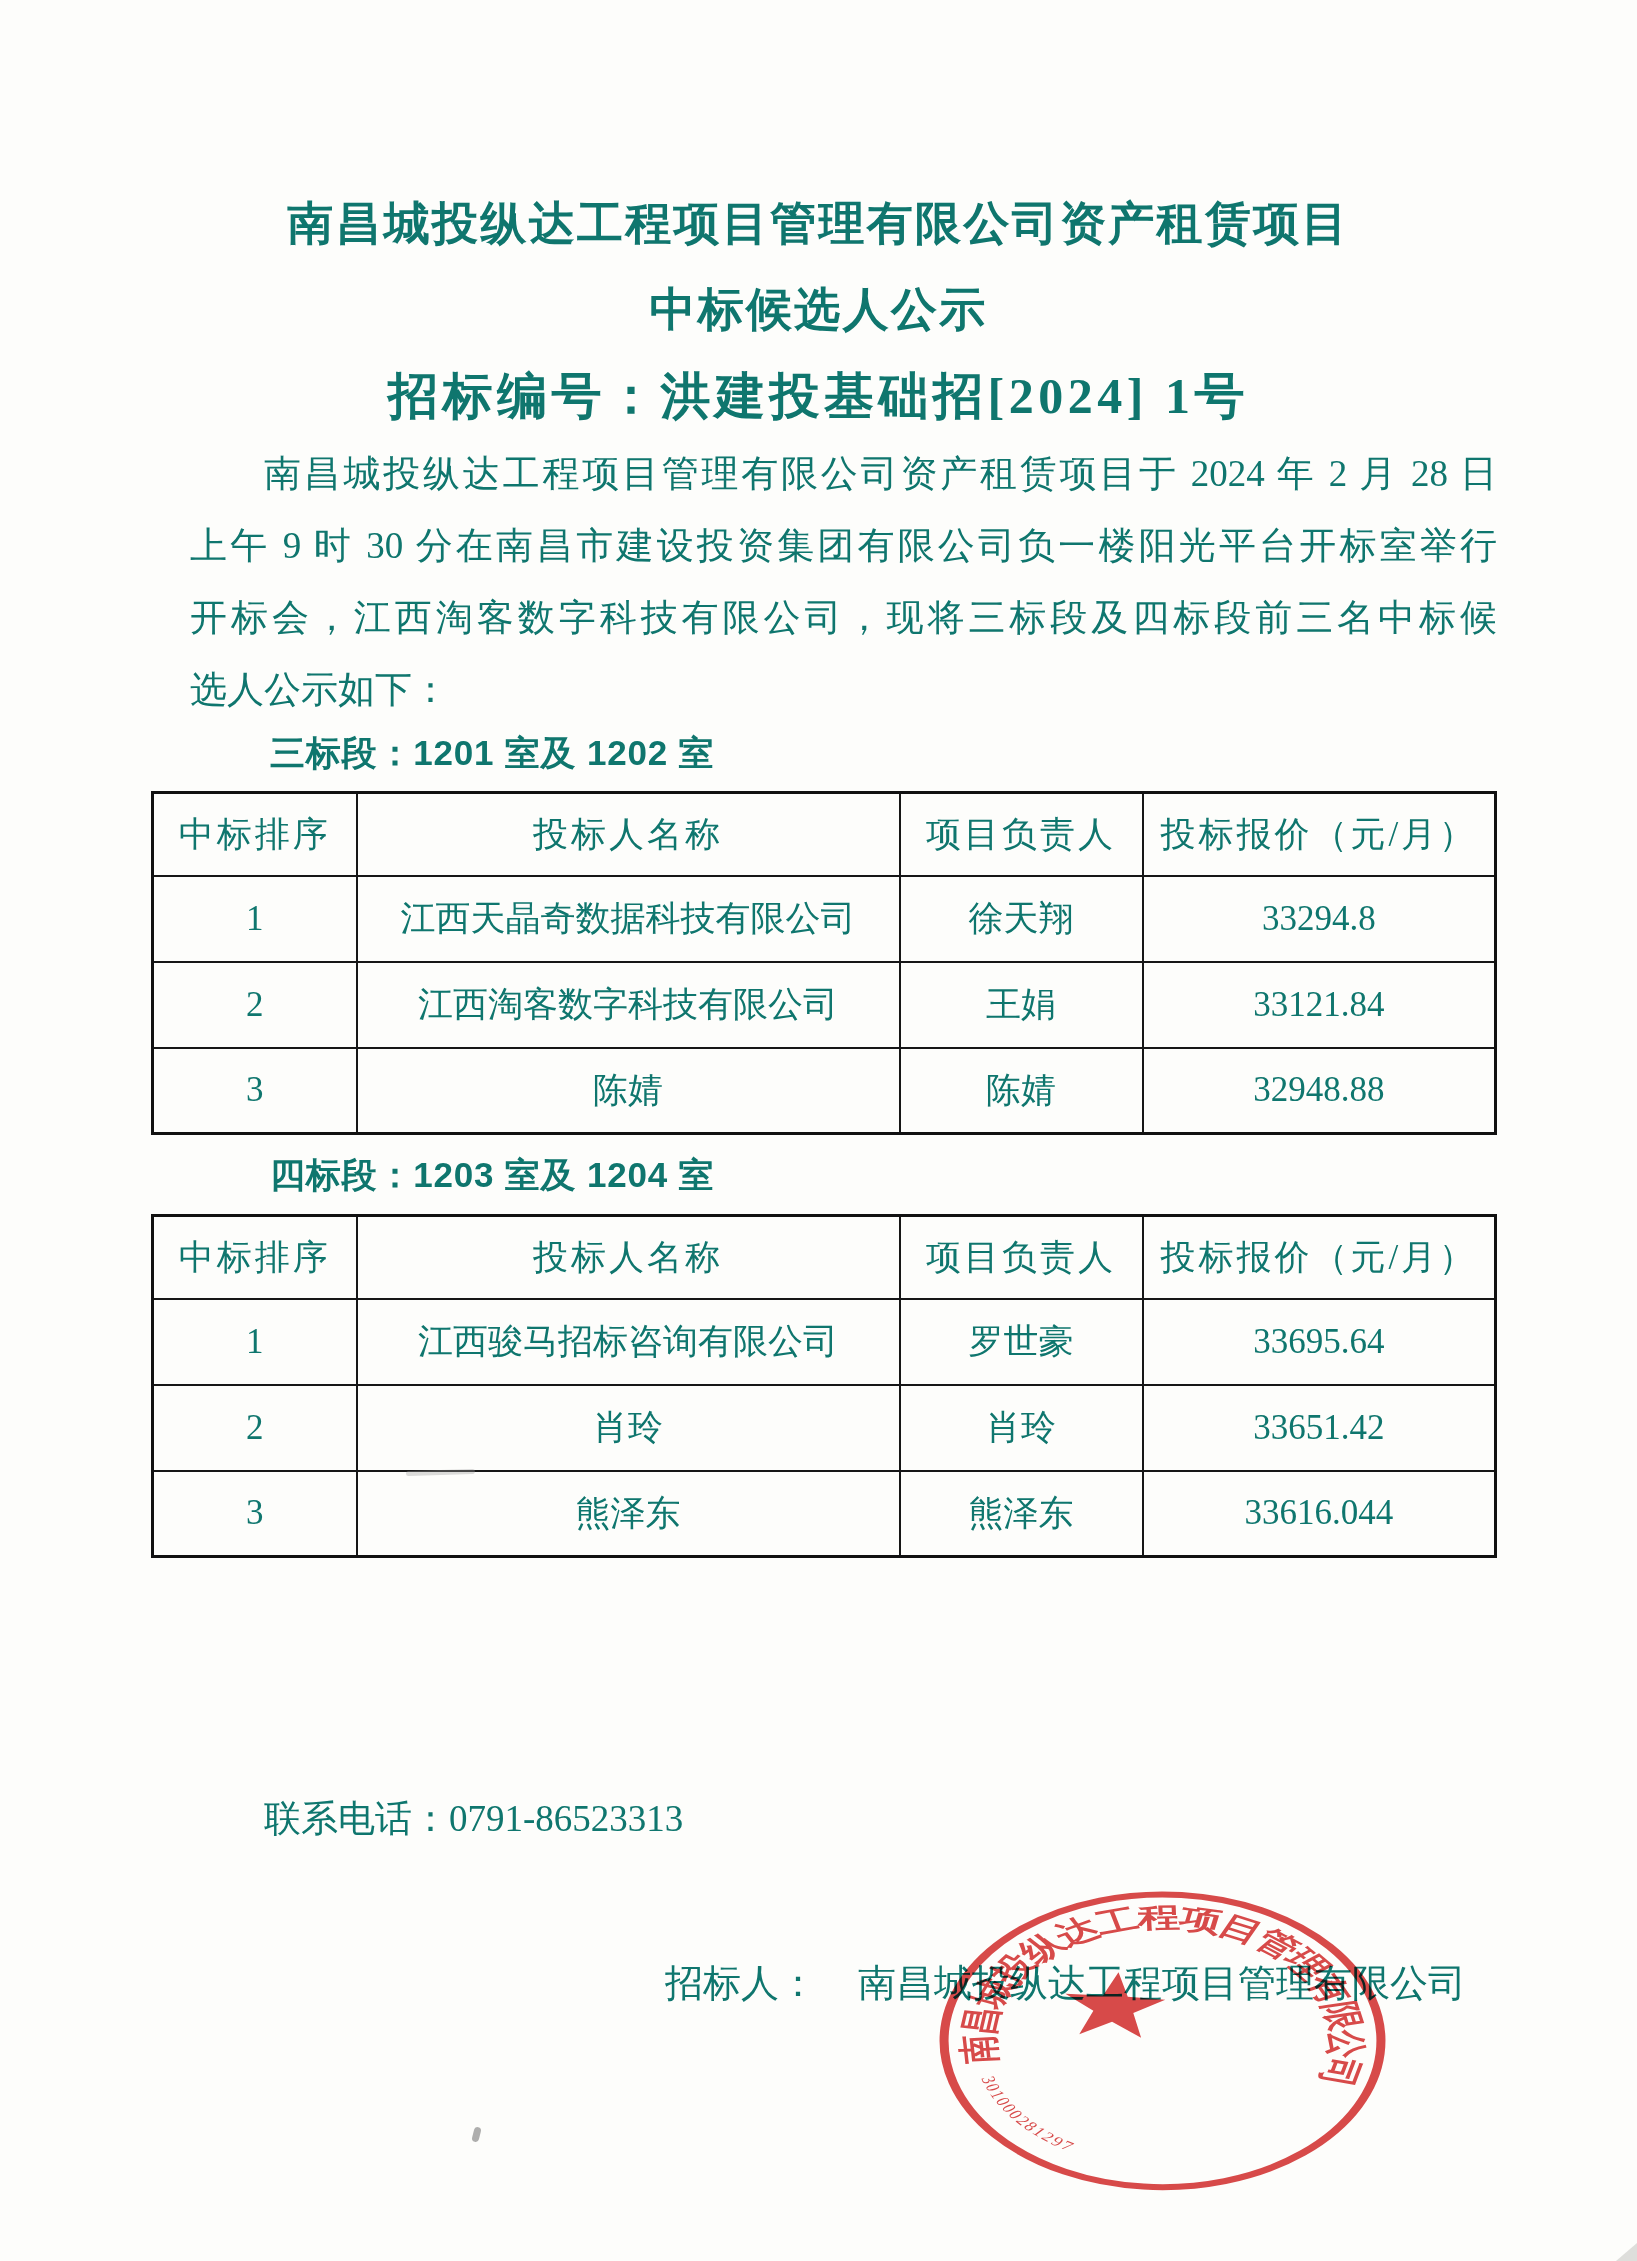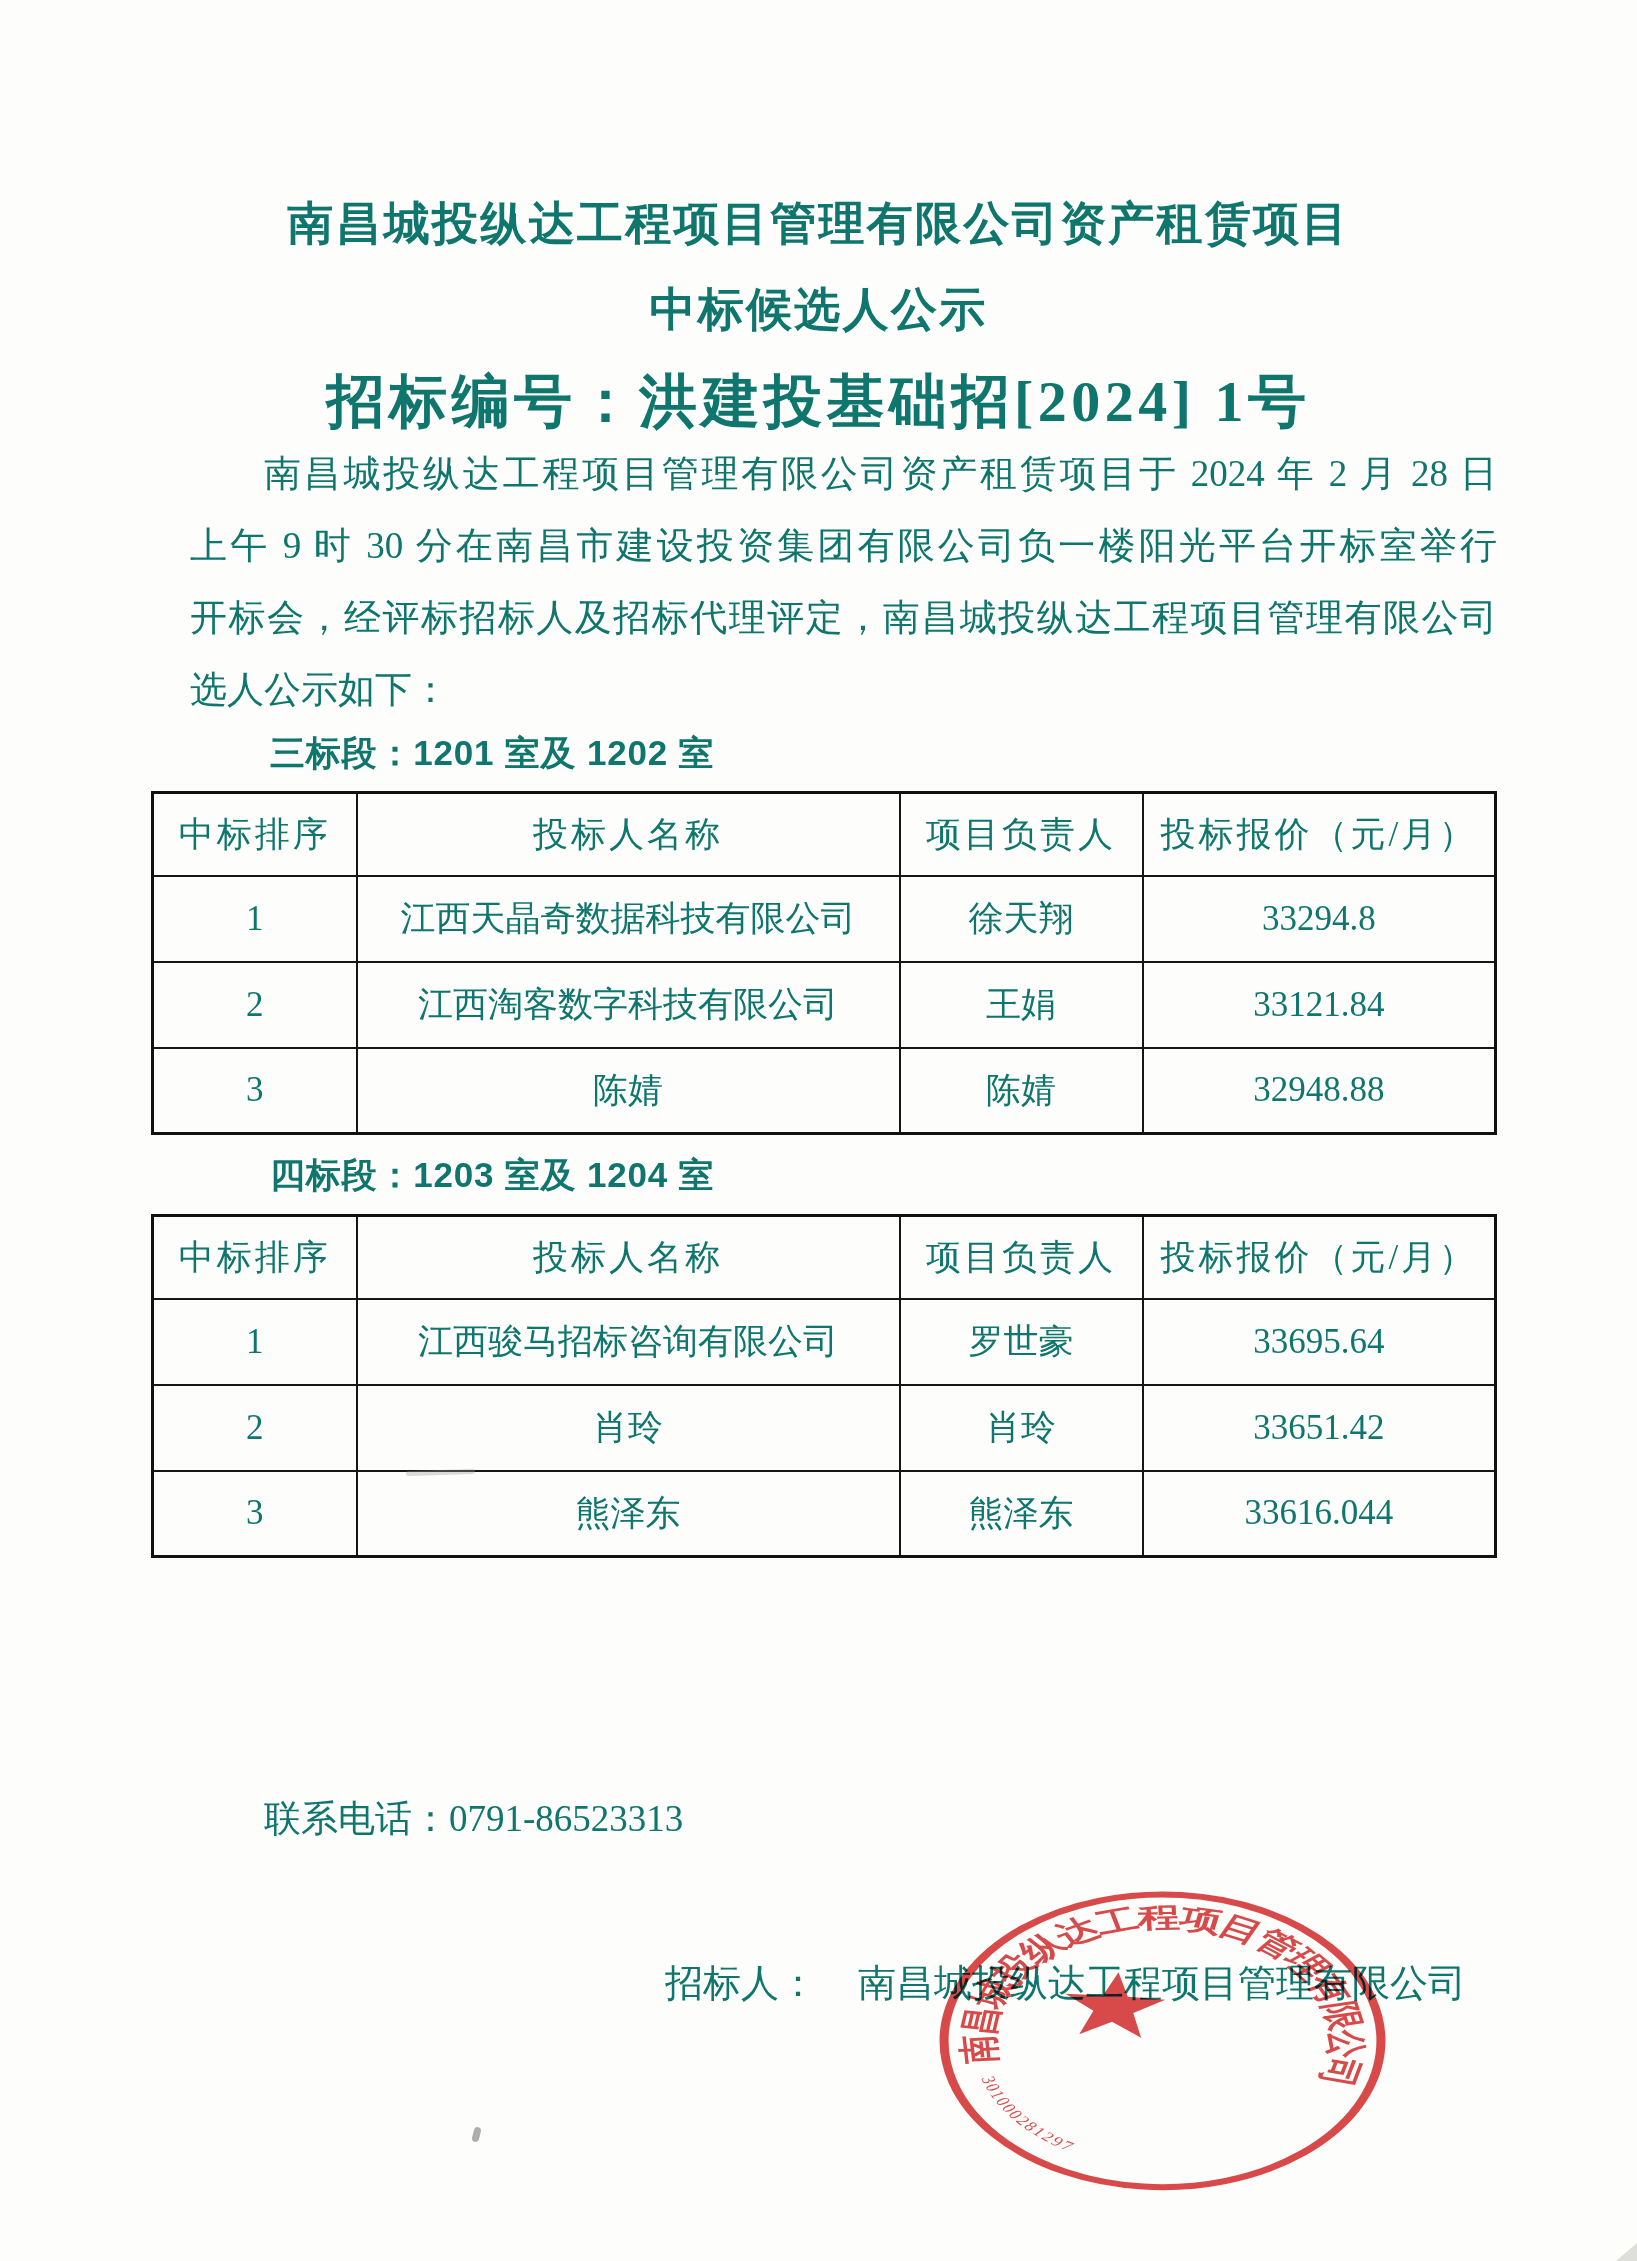--- a/index.html
+++ b/index.html
@@ -6,21 +6,21 @@
   .page{
     position:relative;width:1637px;height:2261px;margin:0 auto;
     background:#fdfdfb;overflow:hidden;
     font-family:"Liberation Serif","DejaVu Serif",serif;
     color:#0f766e;
   }
   
   .title{position:absolute;left:0;width:1637px;text-align:center;font-weight:bold;white-space:nowrap;}
   .title1{top:193px;font-size:46px;letter-spacing:2.3px;}
   .title2{top:279px;font-size:46px;letter-spacing:2.3px;}
-  .title3{top:363px;font-size:58px;letter-spacing:4.5px;}
+  .title3{top:363px;font-size:50px;letter-spacing:4.5px;}
   
   .para{position:absolute;left:190px;width:1307px;font-size:37px;}
   .para .line{text-align:justify;text-align-last:justify;line-height:72px;height:72px;white-space:nowrap;}
   .para .line:last-child{text-align-last:left;}
   .para .line:first-child{text-indent:74px;}
   .intro{top:438px;}
   .notice{top:1631px;}
   .notice .line{line-height:75px;height:75px;}
   .contact{position:absolute;left:264px;top:1797px;font-size:37px;line-height:44px;}
   
@@ -66,21 +66,21 @@
 
 <div class="page">
 
   <div class="title title1">南昌城投纵达工程项目管理有限公司资产租赁项目</div>
   <div class="title title2">中标候选人公示</div>
   <div class="title title3">招标编号：洪建投基础招[2024] 1号</div>
 
   <div class="para intro">
     <div class="line">南昌城投纵达工程项目管理有限公司资产租赁项目于 2024 年 2 月 28 日</div>
     <div class="line">上午 9 时 30 分在南昌市建设投资集团有限公司负一楼阳光平台开标室举行</div>
-    <div class="line">开标会，经评标招标人及招标代理评定，南昌城投纵达工程项目管理有限公司</div>
+    <div class="line">开标会，江西淘客数字科技有限公司，现将三标段及四标段前三名中标候</div>
     <div class="line">选人公示如下：</div>
   </div>
 
   <div class="sec-heading sec3">三标段：1201 室及 1202 室</div>
 
   <table class="bid tbl3">
     <colgroup>
         <col style="width:204px">
         <col style="width:543px">
         <col style="width:243px">

